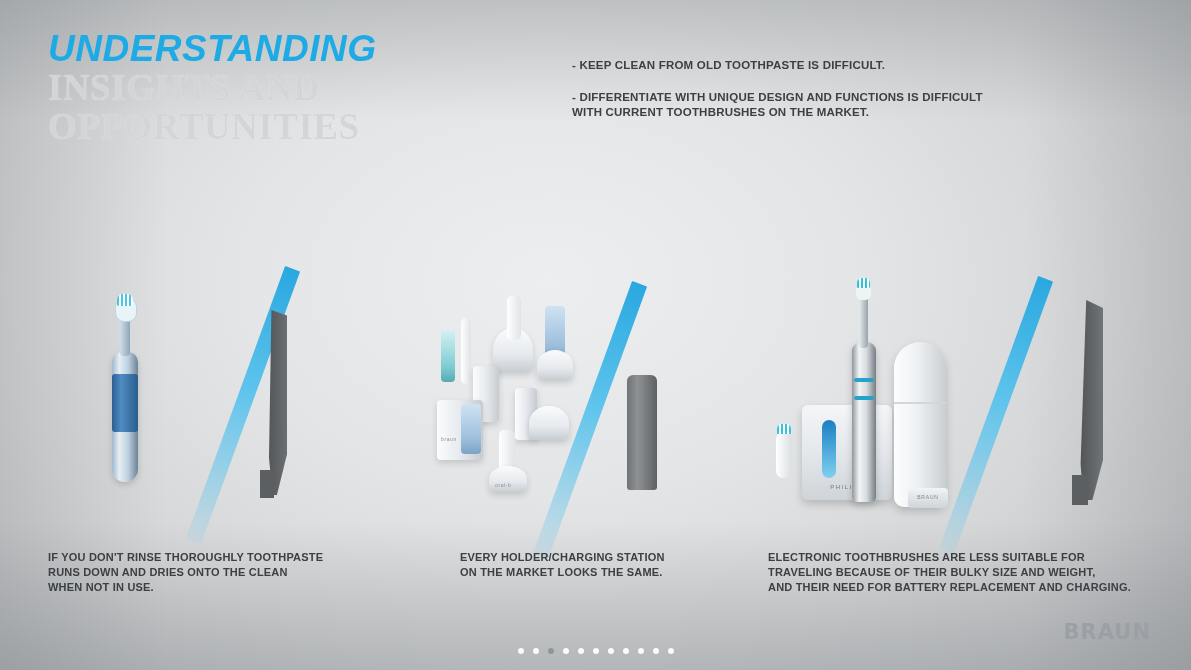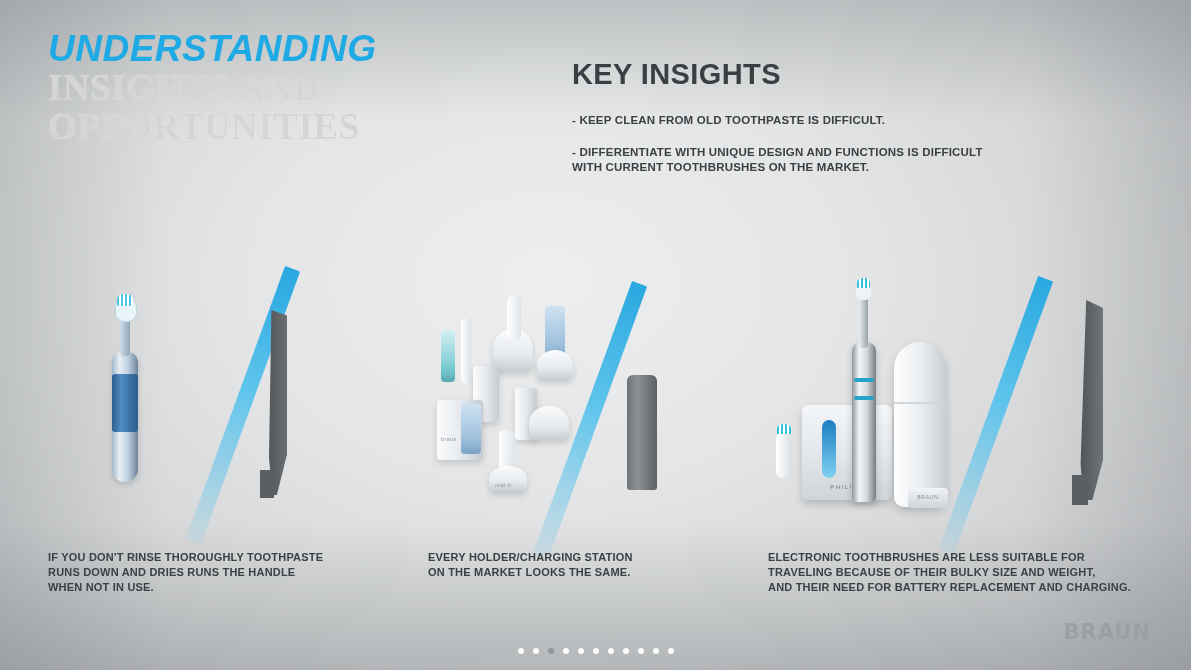--- a/index.html
+++ b/index.html
@@ -282,21 +282,21 @@
   .caption {
     position: absolute;
     font-size: 11px;
     font-weight: bold;
     color: #3c4043;
     line-height: 1.38;
     letter-spacing: 0.2px;
     white-space: pre-line;
   }
   #caption-1 { left: 48px;  top: 550px; width: 330px; }
-  #caption-2 { left: 428px; top: 550px; width: 300px; }
+  #caption-2 { left: 460px; top: 550px; width: 300px; }
   #caption-3 { left: 768px; top: 550px; width: 400px; }
 
   
   .dots {
     position: absolute;
     left: 0; right: 0;
     bottom: 16px;
     display: flex;
     justify-content: center;
     gap: 9px;
@@ -327,21 +327,20 @@
 
   <div class="vignette"></div>
 
   <div class="title-block">
     <span class="title-line accent">UNDERSTANDING</span>
     <span class="title-line ghost">INSIGHTS AND</span>
     <span class="title-line ghost">OPPORTUNITIES</span>
   </div>
 
   <div class="insights">
-    <h2>KEY INSIGHTS</h2>
     <div class="insight-item">- KEEP CLEAN FROM OLD TOOTHPASTE IS DIFFICULT.</div>
     <div class="insight-item">- DIFFERENTIATE WITH UNIQUE DESIGN AND FUNCTIONS IS DIFFICULT
   WITH CURRENT TOOTHBRUSHES ON THE MARKET.</div>
   </div>
 
   <div class="panel" id="panel-1">
     <div class="stage">
       <div class="ob-body"></div>
       <div class="ob-band"></div>
       <div class="ob-neck"></div>
@@ -391,21 +390,21 @@
       <div class="ph-bristle"></div>
       <div class="ph-charger"></div>
       <div class="ph-charger-label">BRAUN</div>
       <div class="slash s3"></div>
       <div class="wedge wedge-3"></div>
       <div class="wedge wedge-3b"></div>
     </div>
   </div>
 
   <div class="caption" id="caption-1">IF YOU DON'T RINSE THOROUGHLY TOOTHPASTE
-RUNS DOWN AND DRIES RUNS THE HANDLE
+RUNS DOWN AND DRIES ONTO THE CLEAN
 WHEN NOT IN USE.</div>
   <div class="caption" id="caption-2">EVERY HOLDER/CHARGING STATION
 ON THE MARKET LOOKS THE SAME.</div>
   <div class="caption" id="caption-3">ELECTRONIC TOOTHBRUSHES ARE LESS SUITABLE FOR
 TRAVELING BECAUSE OF THEIR BULKY SIZE AND WEIGHT,
 AND THEIR NEED FOR BATTERY REPLACEMENT AND CHARGING.</div>
 
   <div class="dots">
     <span class="dot"></span>
     <span class="dot"></span>

